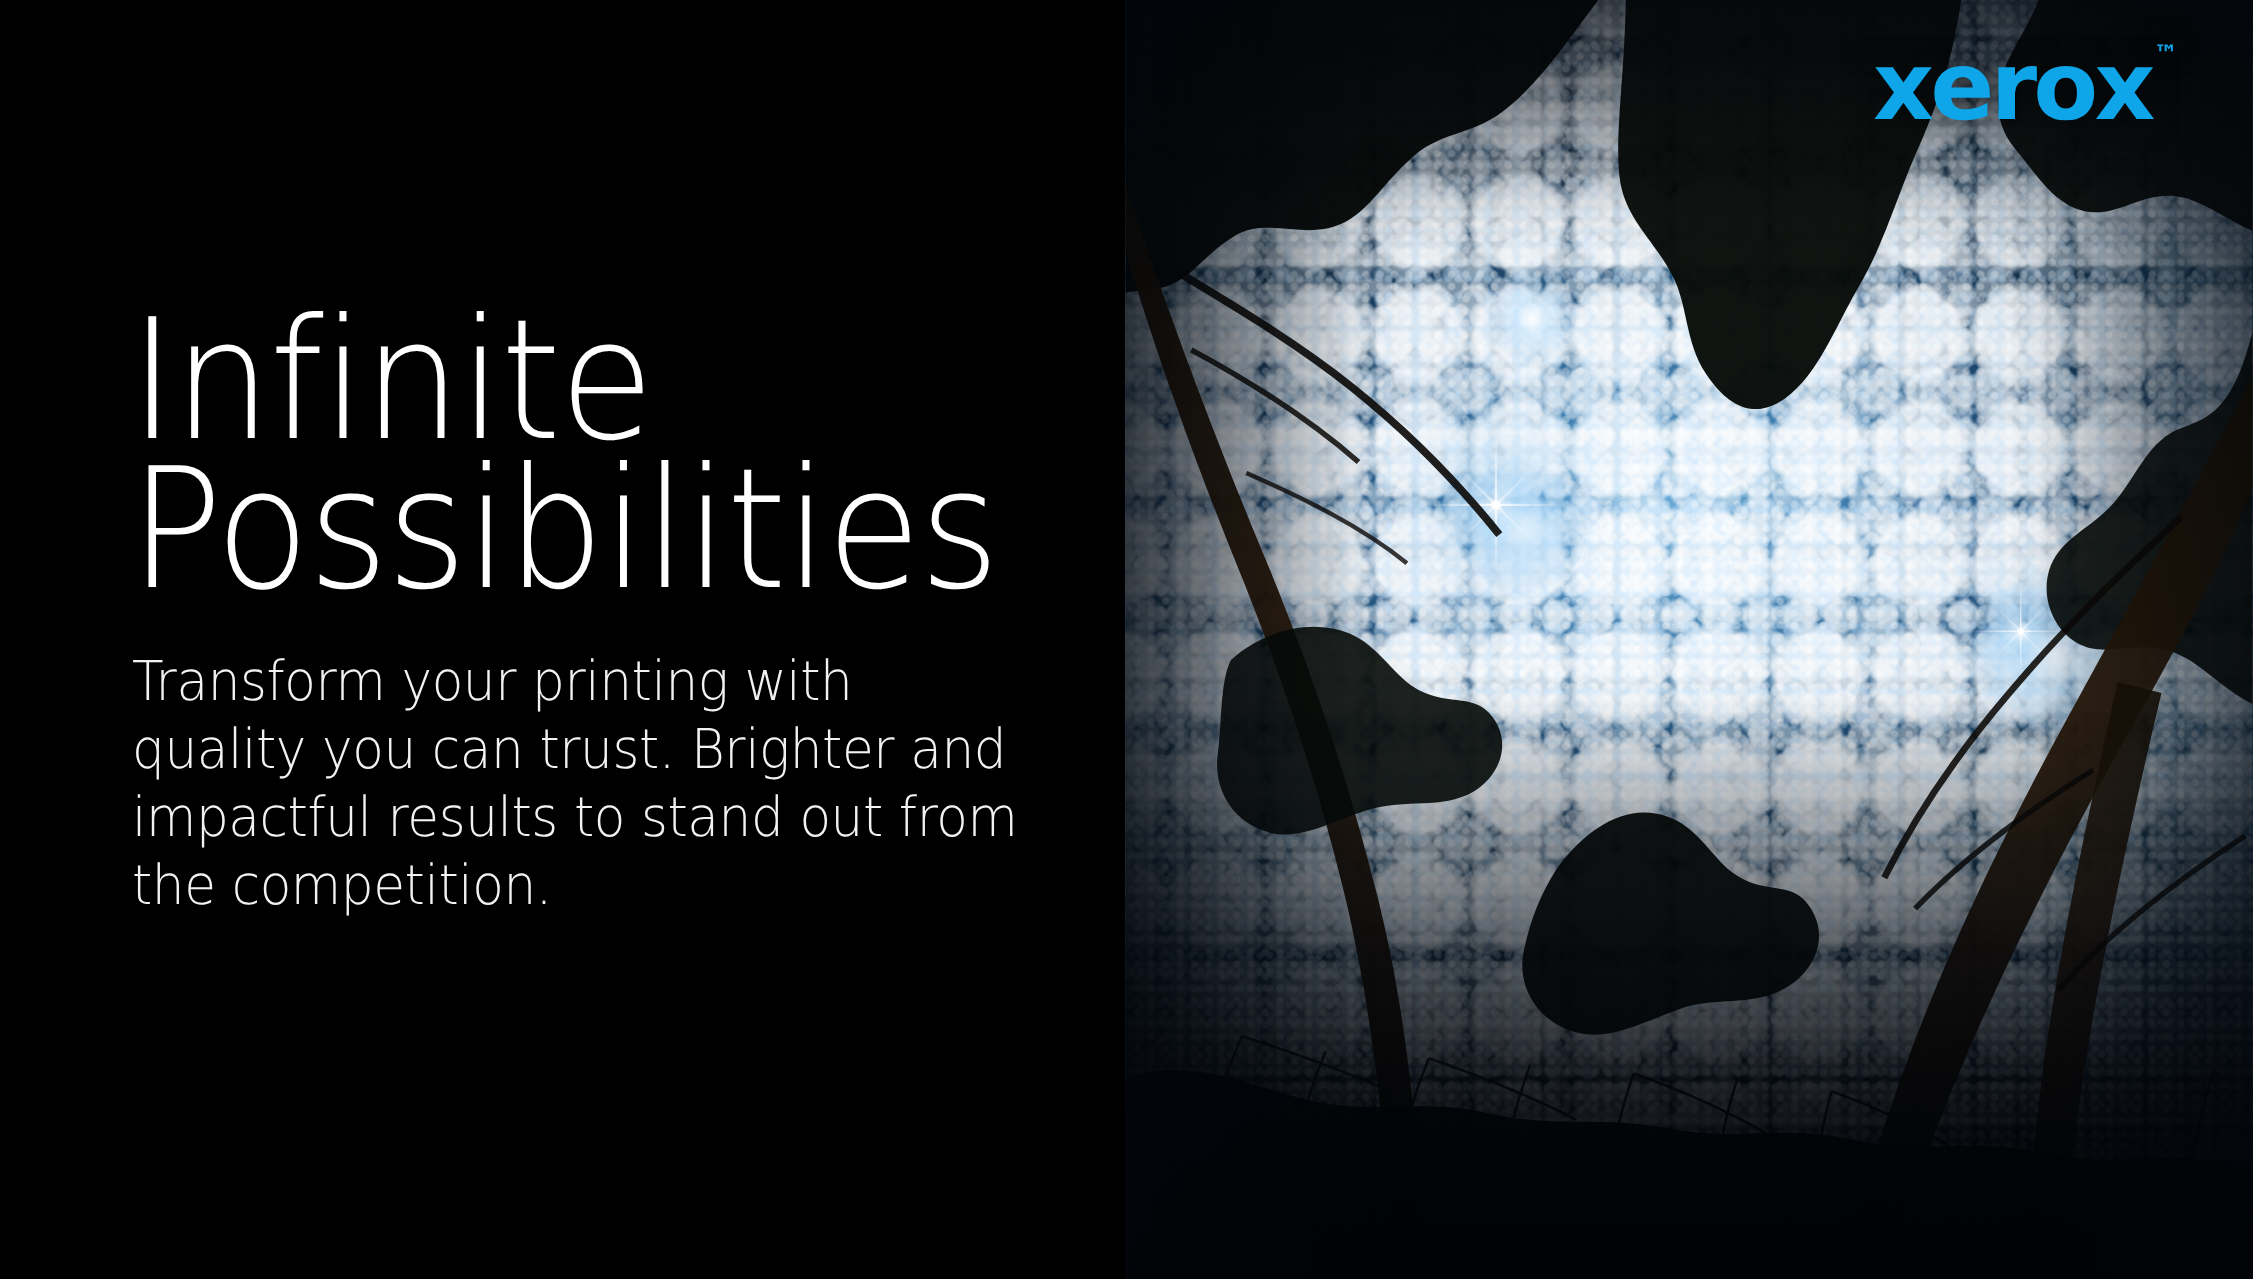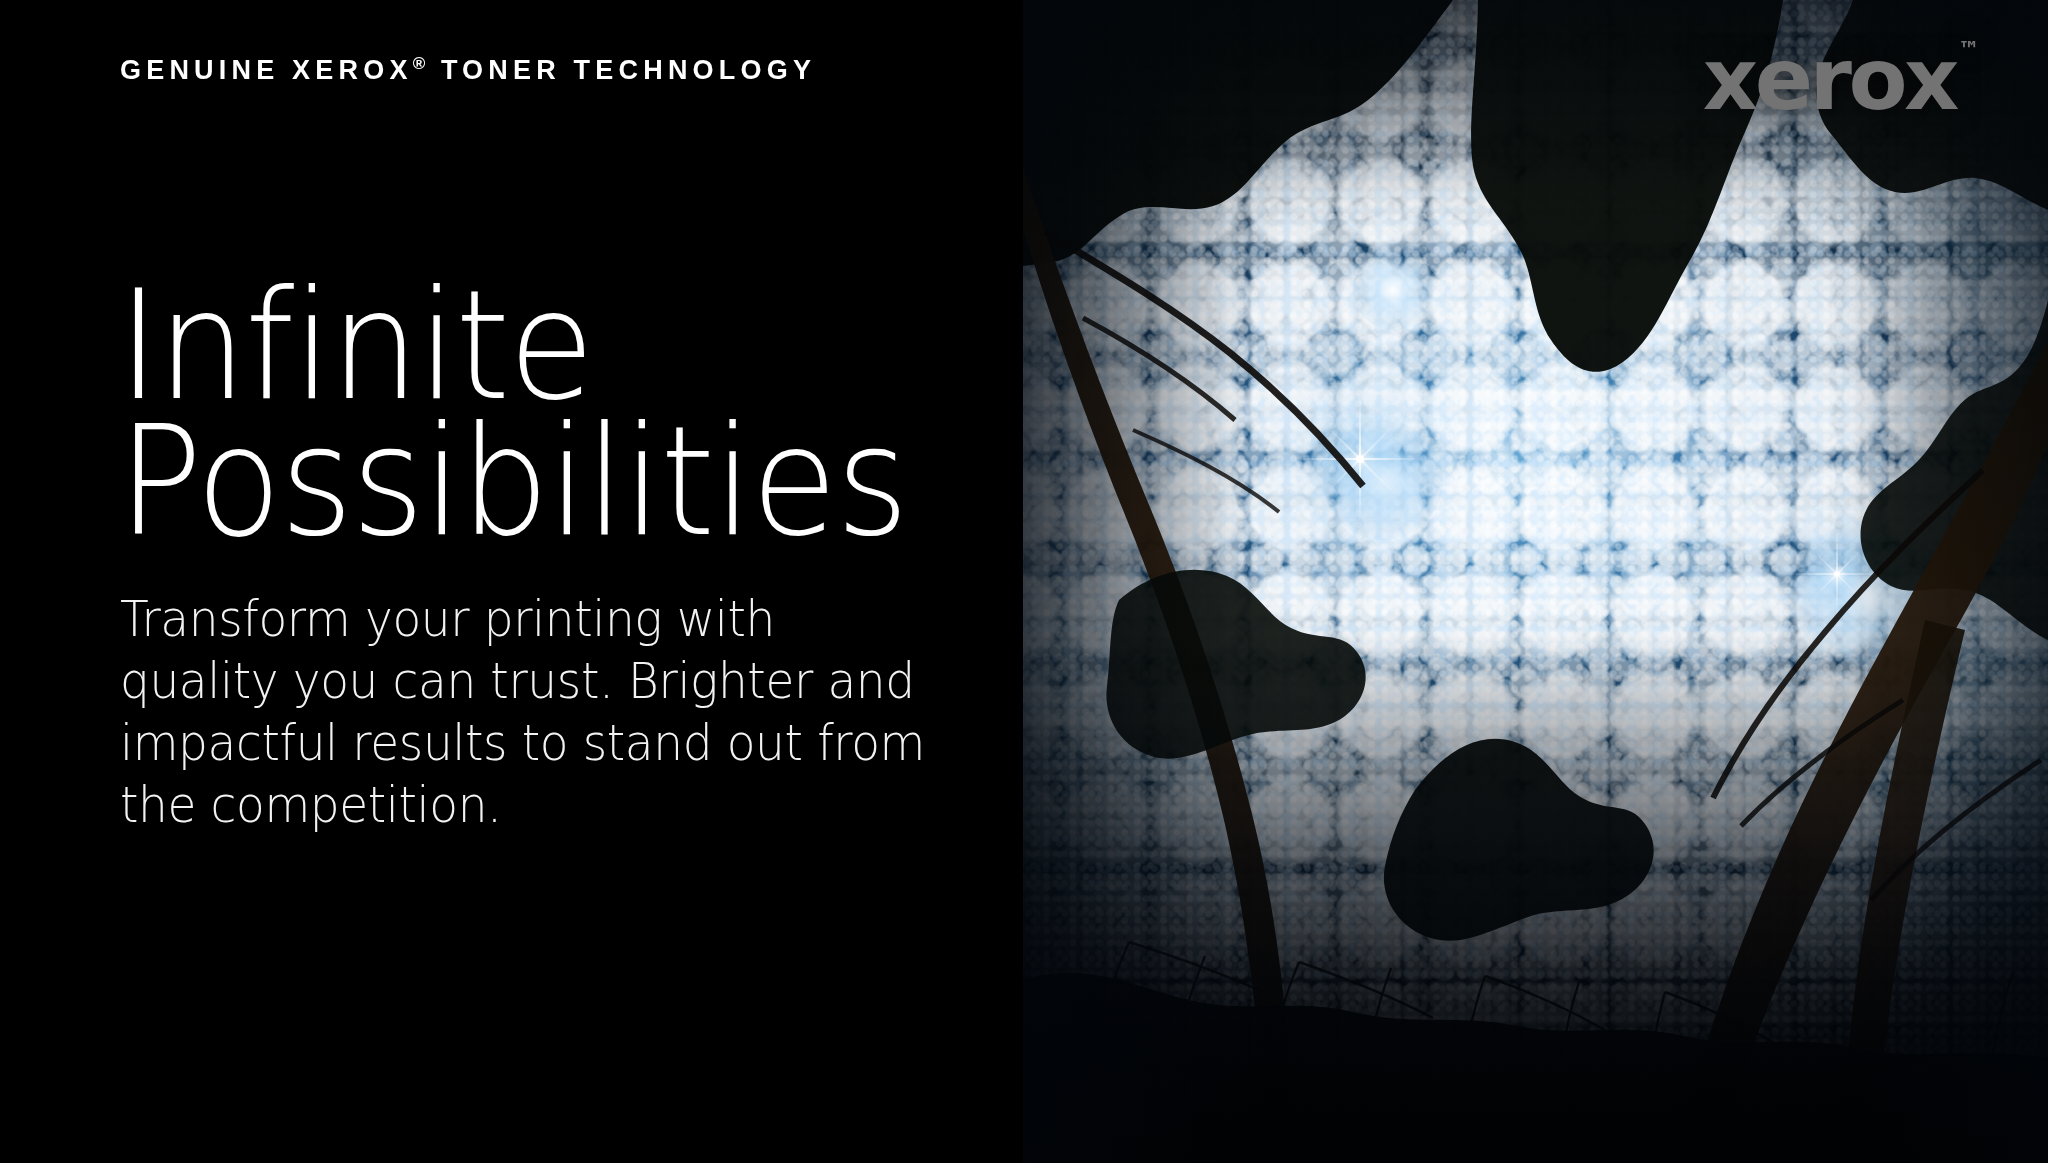--- a/index.html
+++ b/index.html
@@ -188,43 +188,40 @@
     pointer-events:none;
   }
 
   .logo {
     position:absolute;
     right:70px; top:36px;
     font-family:"DejaVu Sans", sans-serif;
     font-weight:700;
     font-size:86px;
     letter-spacing:-3.5px;
-    color:#737373;
+    color:#0ea5e9;
     line-height:1;
     text-shadow:0 0 26px rgba(0,0,0,0.55);
     white-space:nowrap;
   }
   .logo .tm {
     font-size:22px;
     font-weight:600;
     vertical-align:super;
     letter-spacing:0;
     position:relative; top:-22px; left:2px;
   }
 </style>
 </head>
 <body>
 
 <div class="banner">
 
   <div class="panel-left">
 
-    <div class="eyebrow">
-      <span>GENUINE XEROX</span><span class="reg">®</span> <span>TONER TECHNOLOGY</span>
-    </div>
 
     <div class="headline">
       <span class="hl-line">Infinite</span>
       <span class="hl-line">Possibilities</span>
     </div>
 
     <div class="bodycopy">
       <span class="bc-line">Transform your printing with</span>
       <span class="bc-line">quality you can trust. Brighter and</span>
       <span class="bc-line">impactful results to stand out from</span>

